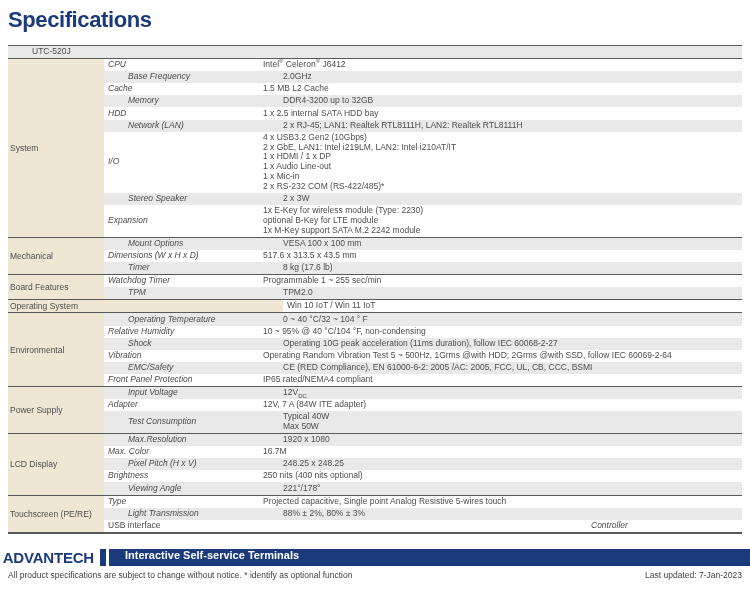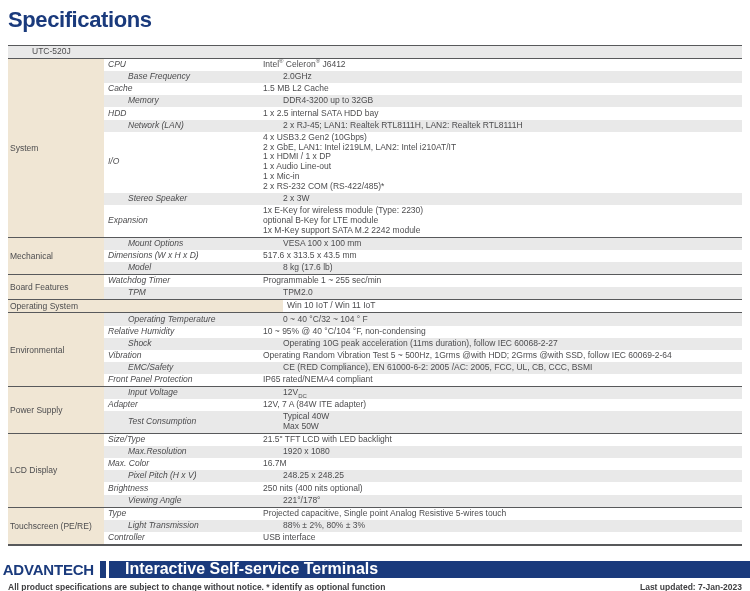--- a/index.html
+++ b/index.html
@@ -51,28 +51,28 @@
   .logo {
     width:100px; flex-shrink:0; background:#fff;
     display:flex; align-items:center; justify-content:flex-end;
     padding-right:6px;
     color:#1a3a7c; font-weight:bold; font-size:15px; letter-spacing:-0.2px;padding-left:16px;
   }
   .bar-sep { width:6px; background:#1a3a7c; flex-shrink:0; }
   .bar-notch { width:3px; background:#fff; flex-shrink:0; }
   .bar {
     flex:1; background:#1a3a7c;
-    display:flex; align-items:flex-end;
+    display:flex; align-items:flex-start;
     padding-left:16px;
-    color:#fff; font-weight:bold; font-size:16px;
+    color:#fff; font-weight:bold; font-size:11px;
   }
   .footer-note {
     display:flex; justify-content:space-between;
     margin:4px 8px 0 8px;
-    font-size:8.5px; color:#3f3f41;font-weight:bold;
+    font-size:8.5px; color:#3f3f41;
   }
 </style>
 </head>
 <body>
 
 <h1 class="page-title">Specifications</h1>
 
 <div class="spec-table">
     <div class="section">
       <div class="rows">
@@ -149,21 +149,21 @@
             <span>VESA 100 x 100 mm</span>
           </div>
         </div>
         <div class="row white">
           <div class="cell label">Dimensions (W x H x D)</div>
           <div class="cell value">
             <span>517.6 x 313.5 x 43.5 mm</span>
           </div>
         </div>
         <div class="row gray">
-          <div class="cell label">Model</div>
+          <div class="cell label">Timer</div>
           <div class="cell value">
             <span>8 kg (17.6 lb)</span>
           </div>
         </div>
       </div>
     </div>
     <div class="section">
       <div class="cat">Board Features</div>
       <div class="rows">
         <div class="row white">
@@ -248,26 +248,20 @@
           <div class="cell label">Test Consumption</div>
           <div class="cell value">
             <span>Typical 40W<br>Max 50W</span>
           </div>
         </div>
       </div>
     </div>
     <div class="section">
       <div class="cat">LCD Display</div>
       <div class="rows">
-        <div class="row white">
-          <div class="cell label">Size/Type</div>
-          <div class="cell value">
-            <span>21.5" TFT LCD with LED backlight</span>
-          </div>
-        </div>
         <div class="row gray">
           <div class="cell label">Max.Resolution</div>
           <div class="cell value">
             <span>1920 x 1080</span>
           </div>
         </div>
         <div class="row white">
           <div class="cell label">Max. Color</div>
           <div class="cell value">
             <span>16.7M</span>
@@ -302,24 +296,24 @@
             <span>Projected capacitive, Single point Analog Resistive 5-wires touch</span>
           </div>
         </div>
         <div class="row gray">
           <div class="cell label">Light Transmission</div>
           <div class="cell value">
             <span>88% ± 2%, 80% ± 3%</span>
           </div>
         </div>
         <div class="row white">
+          <div class="cell value">
+            <span>USB interface</span>
+          </div>
           <div class="cell label">Controller</div>
-          <div class="cell value">
-            <span>USB interface</span>
-          </div>
         </div>
       </div>
     </div>
   </div>
 
 <div class="footer">
   <div class="footer-bar">
     <div class="logo">ADVANTECH</div>
     <div class="bar-sep"></div>
     <div class="bar-notch"></div>

